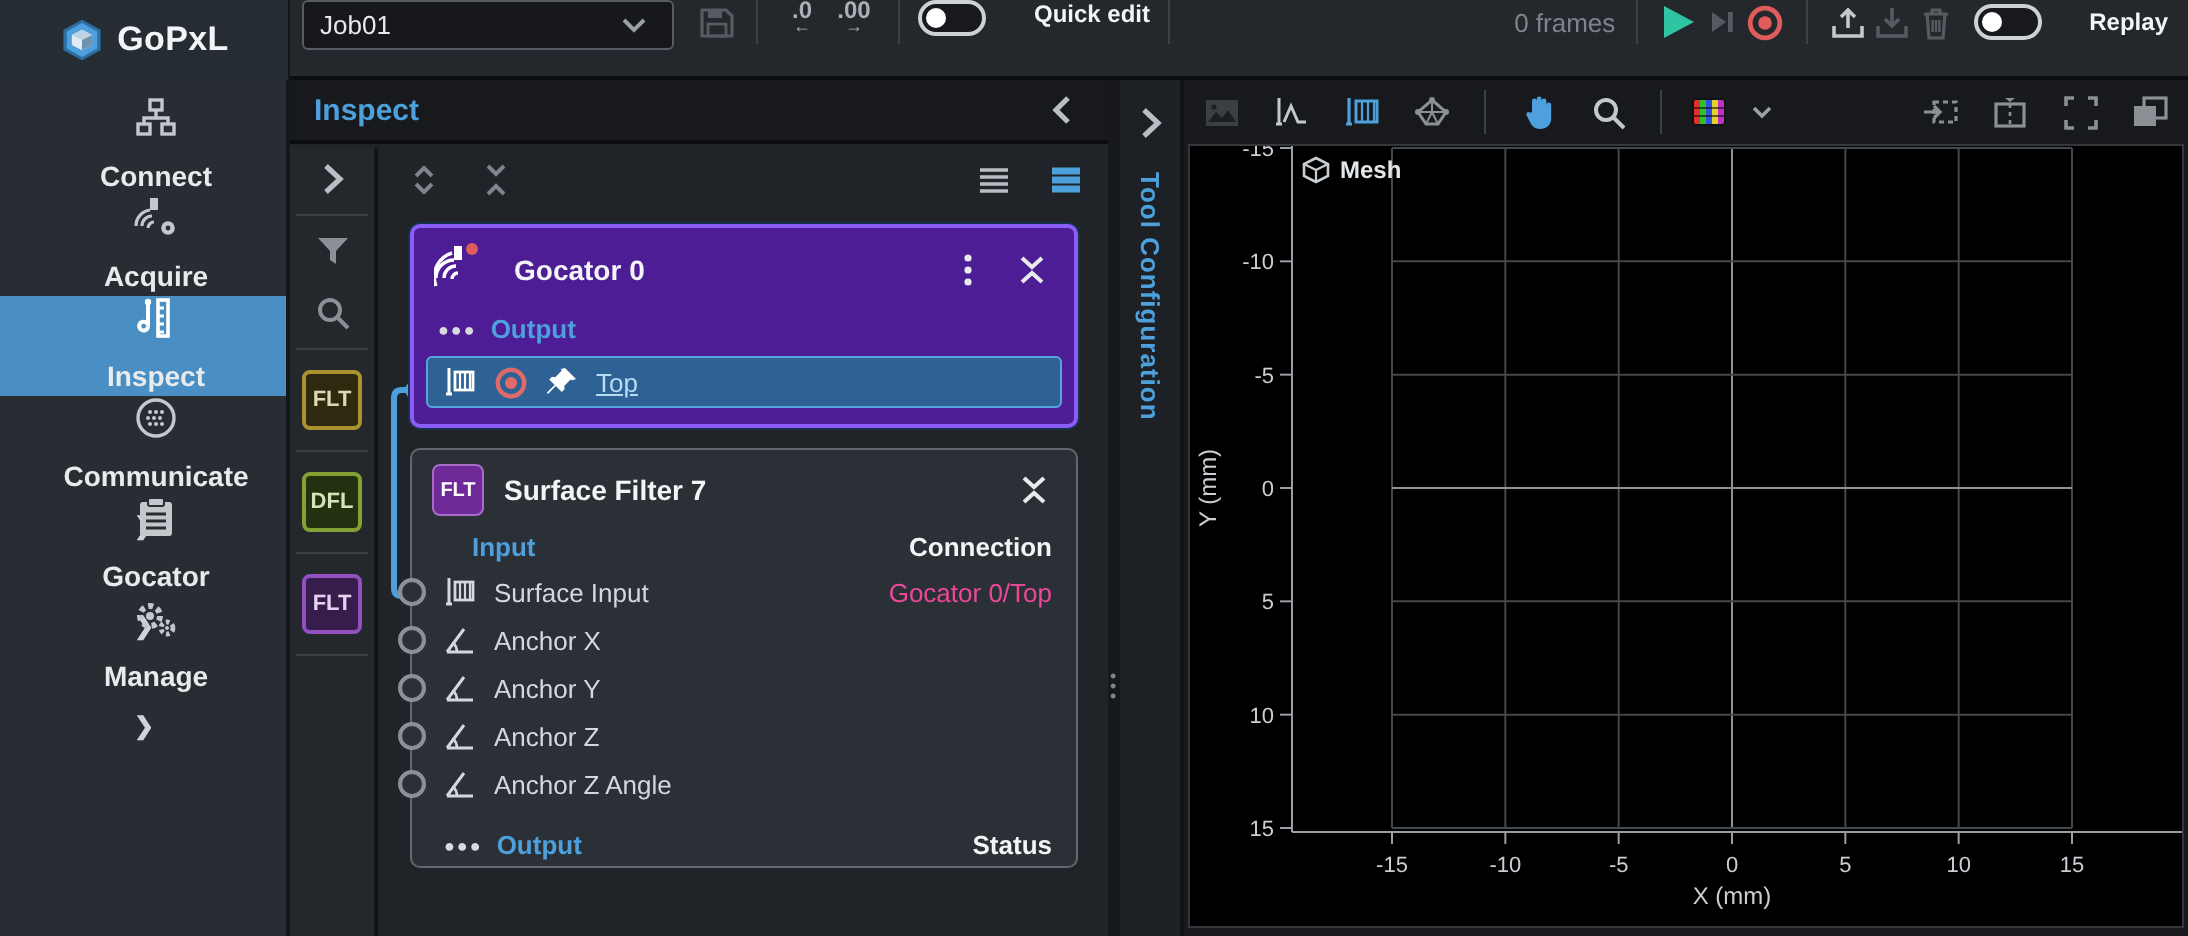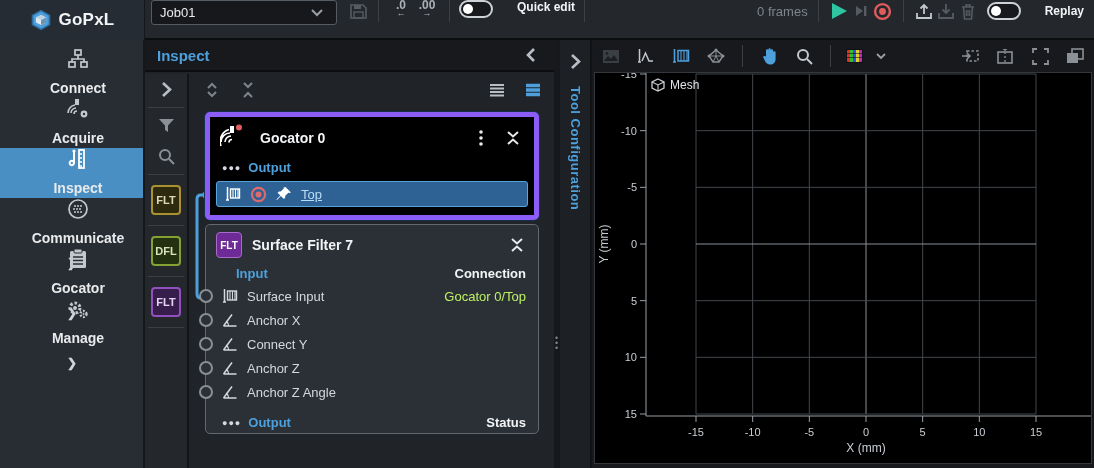--- a/index.html
+++ b/index.html
@@ -57,38 +57,38 @@
   .badge.flt-y { background:#2e2a10; border:2px solid #ab9230; color:#ded8b4; }
   .badge.dfl-g { background:#233110; border:2px solid #84a233; color:#d7e3b9; }
   .badge.flt-p { background:#371d4b; border:2px solid #9150bd; color:#e4d4f1; }
 
   .canvas { position:absolute; left:46px; top:34px; width:363px; height:394px; overflow:hidden; }
   .canvas-toolbar { height:32px; display:flex; align-items:center; padding:0 10px; gap:14px; }
   .canvas-toolbar .spacer { flex:1; }
   .wire { position:absolute; left:0; top:0; pointer-events:none; }
 
   .node { position:absolute; left:14px; width:334px; border-radius:5px; }
-  .node-goc { top:38px; background:#000000; border:5px solid #8b5cf6; box-shadow:0 0 0 1px #173049; }
+  .node-goc { top:38px; background:#4c1d95; border:2px solid #8b5cf6; box-shadow:0 0 0 1px #173049; }
   .node-head { display:flex; align-items:center; gap:10px; padding:7px 10px 5px 10px; }
   .node-title { color:#f2f4f6; font-weight:bold; font-size:14px; flex:1; }
   .sec-row { display:flex; align-items:center; gap:7px; padding:3px 12px; }
   .sec-label { color:#4da0dc; font-weight:bold; font-size:13px; flex:1; }
   .sec-right { color:#f2f4f6; font-weight:bold; font-size:13px; }
   .dots3 { color:#d7dbdf; font-size:9px; letter-spacing:1px; }
   .pin-row { margin:3px 6px 8px 6px; height:26px; background:#2e6295; border:1px solid #56a5de;
     border-radius:3px; display:flex; align-items:center; gap:9px; padding:0 8px; cursor:pointer; }
   .pin-row .lbl { color:#b9dcf6; font-size:13px;text-decoration:underline; }
 
   .node-flt { top:150px; background:#2b3036; border:1px solid #62686e; }
   .fbadge { width:26px; height:26px; border-radius:4px; background:#6e2a96; border:1px solid #a66cc8;
     color:#fff; font-size:10px; font-weight:bold; display:flex; align-items:center; justify-content:center; }
   .frow { position:relative; display:flex; align-items:center; gap:9px; height:24px; padding:0 12px 0 16px;
     color:#d4d8dc; font-size:13px; }
   .frow .lbl { flex:1; }
-  .frow .val { color:#bef264; font-size:13px;margin-left:21px; }
+  .frow .val { color:#ec4899; font-size:13px;margin-left:21px; }
   .socket { position:absolute; left:-7px; top:50%; margin-top:-7px; width:14px; height:14px;
     border-radius:50%; border:2px solid #8a9096; background:#2b3036; }
   .out-row { position:relative; display:flex; align-items:center; gap:9px; height:26px;
     padding:0 12px 0 16px; color:#e2e5e8; font-size:13px; margin-bottom:6px; }
 
   
   .divider-strip { position:absolute; left:554px; top:40px; width:6px; height:428px; background:#16181b;
     cursor:col-resize; }
   .divider-strip .grip { position:absolute; left:1px; top:296px; color:#7d848b; font-size:9px;
     line-height:5px; }
@@ -102,21 +102,21 @@
   .viewer { position:absolute; left:592px; top:40px; width:502px; height:428px; background:#17191d; }
   .v-toolbar { height:32px; display:flex; align-items:center; padding:0 8px; gap:13px; }
   .v-toolbar .spacer { flex:1; }
   .palette { width:17px; height:14px; border:1px solid #101214; border-radius:2px;
     background:
       linear-gradient(0deg, transparent 0 30%, rgba(0,0,0,.55) 30% 38%, transparent 38% 64%, rgba(0,0,0,.55) 64% 72%, transparent 72%),
       linear-gradient(90deg,#e03030 0 20%,#30c030 20% 40%,#3050e0 40% 60%,#e0d030 60% 80%,#c030c0 80%); }
   .plot-wrap { position:absolute; left:2px; top:32px; width:498px; height:392px; background:#000;
     border:1px solid #34383d; overflow:hidden; }
   .mesh-tag { position:absolute; left:56px; top:5px; display:flex; align-items:center; gap:5px;
-    color:#e3e6e9; font-weight:normal; font-size:12px; }
+    color:#e3e6e9; font-weight:bold; font-size:12px; }
 </style>
 </head>
 <body>
 
 <div class="app">
 
   <header class="topbar">
     <div class="brand">
       <span class="ico">
         <svg width="26" height="26" viewBox="0 0 26 26">
@@ -450,21 +450,21 @@
         </div>
 
         <div class="frow">
           <span class="socket"></span>
           <span class="ico" style="width:16px">
             <svg width="16" height="16" viewBox="0 0 16 16">
                 <path d="M1.5 14h13M1.5 14L10 2.5" fill="none" stroke="#d4d8dc" stroke-width="1.5"></path>
                 <path d="M6.5 14a7 7 0 0 0-2.2-5" fill="none" stroke="#d4d8dc" stroke-width="1.3"></path>
               </svg>
           </span>
-          <span class="lbl">Connect Y</span>
+          <span class="lbl">Anchor Y</span>
         </div>
 
         <div class="frow">
           <span class="socket"></span>
           <span class="ico" style="width:16px">
             <svg width="16" height="16" viewBox="0 0 16 16">
                 <path d="M1.5 14h13M1.5 14L10 2.5" fill="none" stroke="#d4d8dc" stroke-width="1.5"></path>
                 <path d="M6.5 14a7 7 0 0 0-2.2-5" fill="none" stroke="#d4d8dc" stroke-width="1.3"></path>
               </svg>
           </span>

